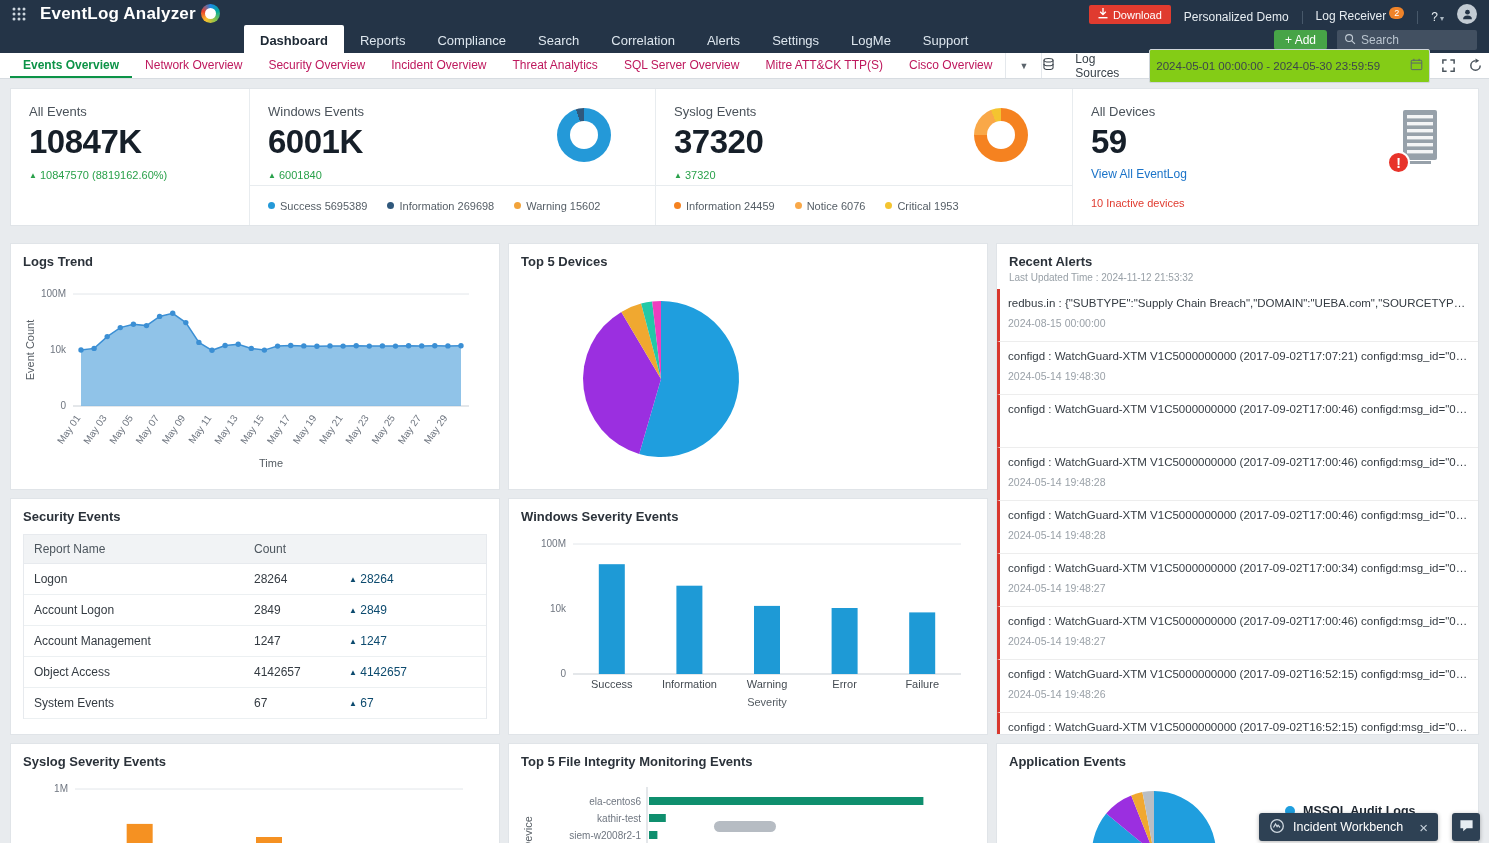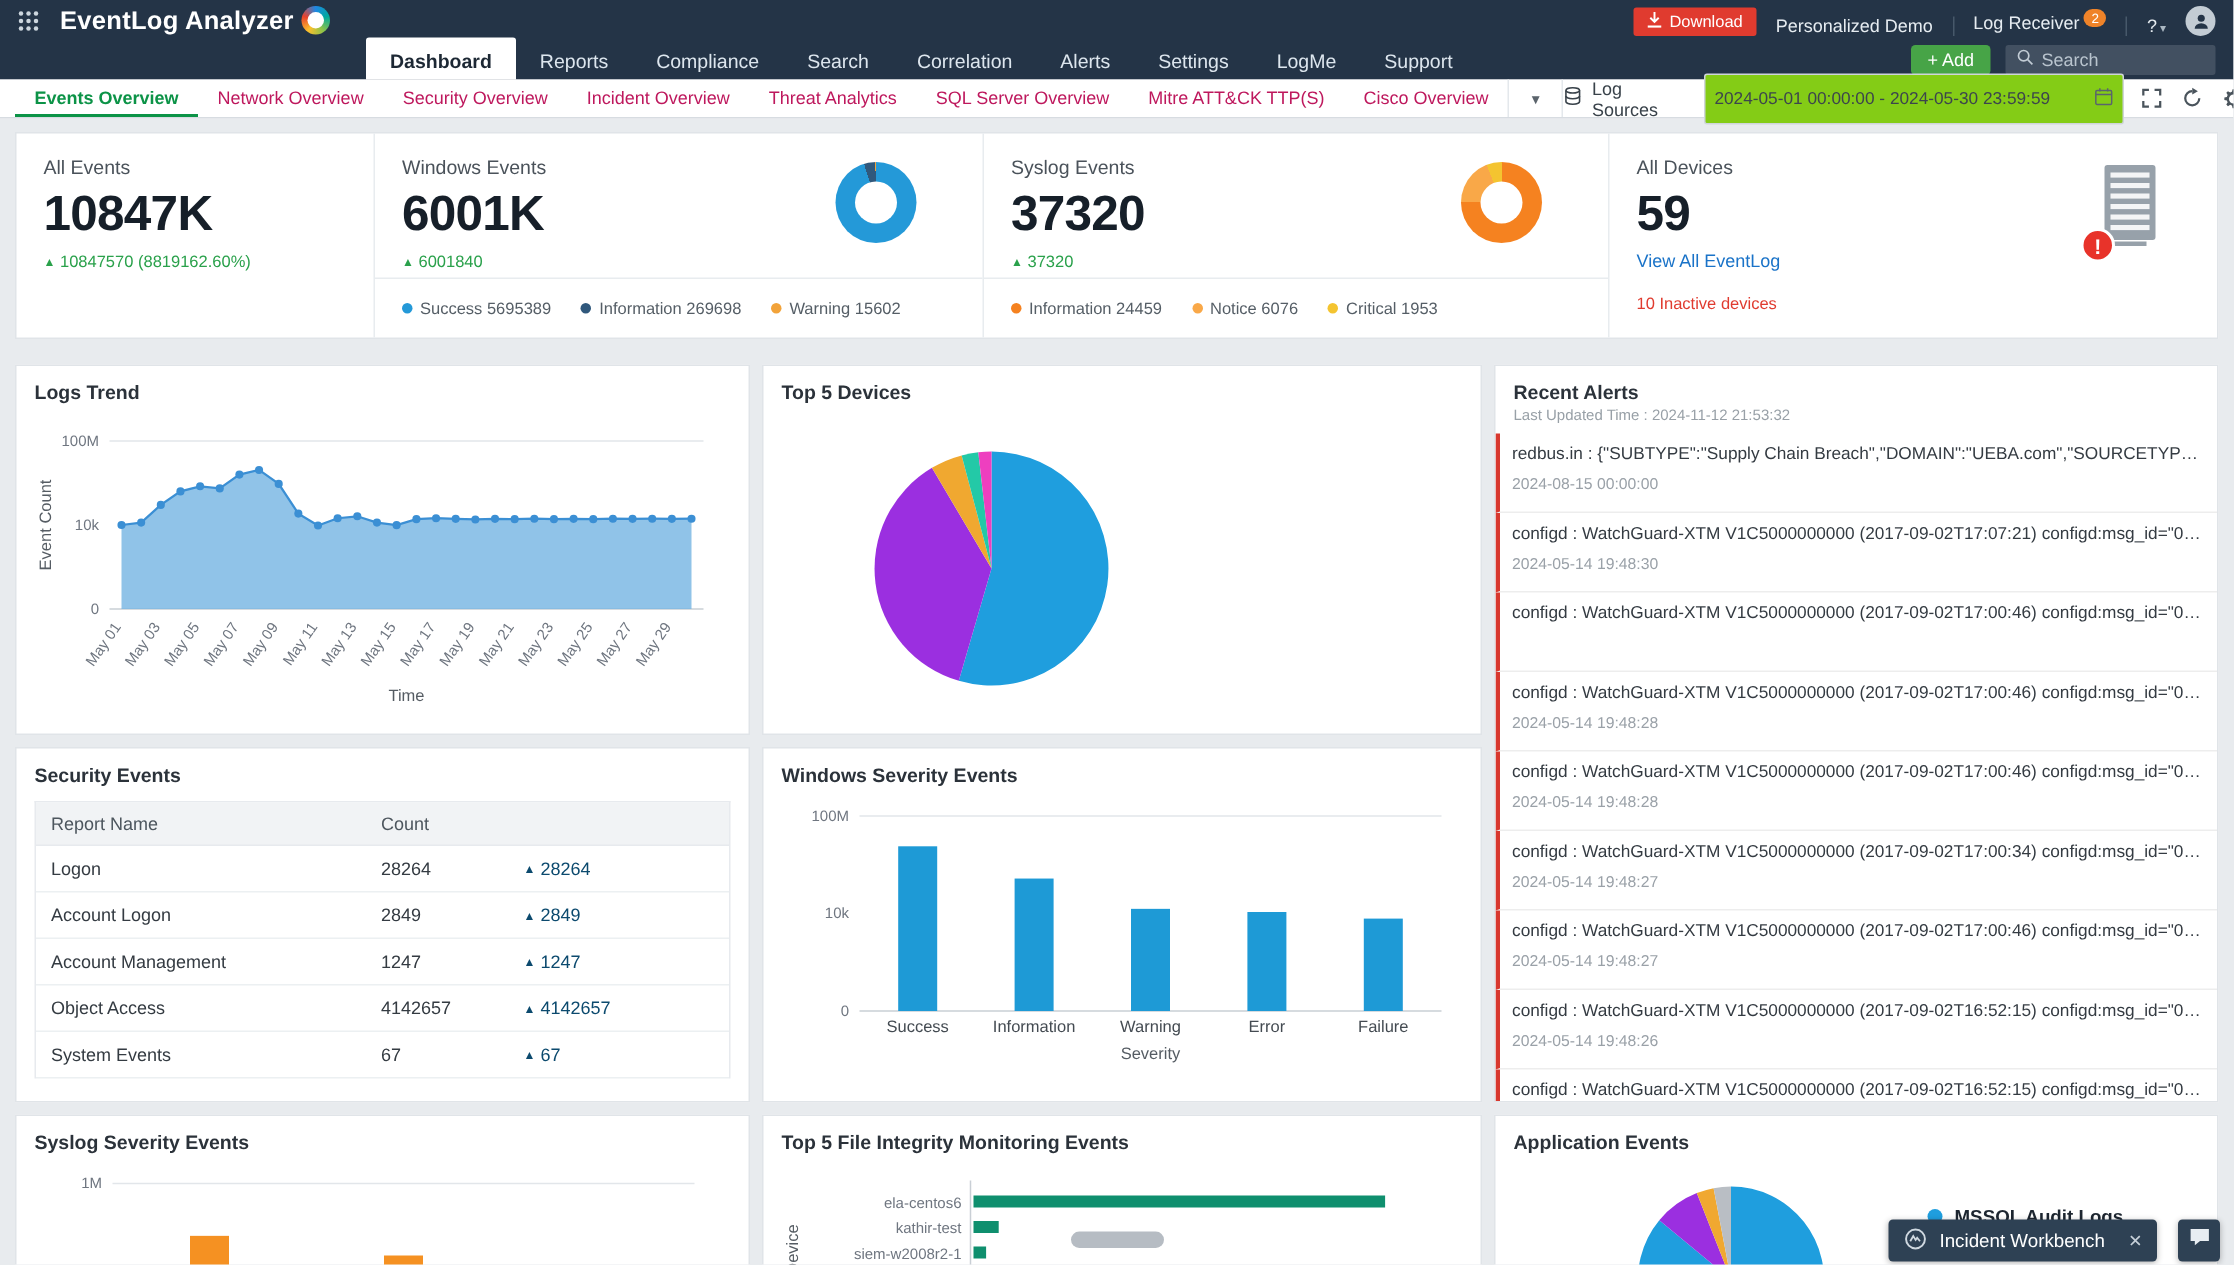--- a/index.html
+++ b/index.html
@@ -27,21 +27,21 @@
 .add-btn{display:flex;align-items:center;background:#47a447;color:#fff;border:none;font-family:inherit;font-size:12px;height:20px;margin:2px 10px 0 0;padding:0 11px;border-radius:3px;cursor:pointer;}
 .hsearch{display:flex;align-items:center;gap:5px;background:rgba(255,255,255,.14);border-radius:2px;height:20px;margin-top:2px;padding:0 7px;width:140px;}
 .hsearch input{background:transparent;border:none;outline:none;color:#dfe7ee;font-size:12px;font-family:inherit;width:102px;}
 .hsearch input::placeholder{color:#b9c4ce;}
 
 .subnav{height:26px;background:#fff;border-bottom:1px solid #d7dce1;display:flex;align-items:stretch;padding:0 10px;}
 .subtab{display:flex;align-items:center;padding:0 13px;font-size:12px;color:#be185d;cursor:pointer;border-bottom:2px solid transparent;white-space:nowrap;}
 .subtab.active{color:#0c9347;border-bottom-color:#0c9347;font-weight:700;}
 .chev-btn{display:flex;align-items:center;padding:0 13px;color:#5b646c;cursor:pointer;border-left:1px solid #e4e8ec;border-right:1px solid #e4e8ec;font-size:9px;}
 .subnav-right{margin-left:auto;display:flex;align-items:center;gap:10px;}
-.log-sources{display:flex;align-items:center;gap:6px;font-size:12px;color:#39424a;cursor:pointer;padding-right:2px;}
+.log-sources{display:flex;align-items:center;gap:20px;font-size:12px;color:#39424a;cursor:pointer;padding-right:2px;}
 .date-field{display:flex;align-items:center;justify-content:space-between;width:296px;height:20px;border:1px solid #cfd5da;background:#84cc16;border-radius:2px;font-size:11.5px;color:#3c454d;padding:16px 6px;cursor:pointer;white-space:nowrap;}
 .icon-btn{width:18px;height:18px;display:flex;align-items:center;justify-content:center;cursor:pointer;}
 
 .stats{margin:9px 10px 0;background:#ffffff;border:1px solid #e0e4e8;height:138px;display:flex;}
 .stat-sec{position:relative;padding:15px 18px 0;}
 .stat-sec + .stat-sec{border-left:1px solid #e8ecef;}
 .stat-label{font-size:13px;color:#4a525a;}
 .stat-value{font-size:33px;font-weight:700;color:#161f29;margin-top:4px;letter-spacing:-.5px;}
 .stat-delta{font-size:11px;color:#2aa14b;margin-top:8px;white-space:nowrap;}
 .tri{font-size:8px;vertical-align:1px;}

